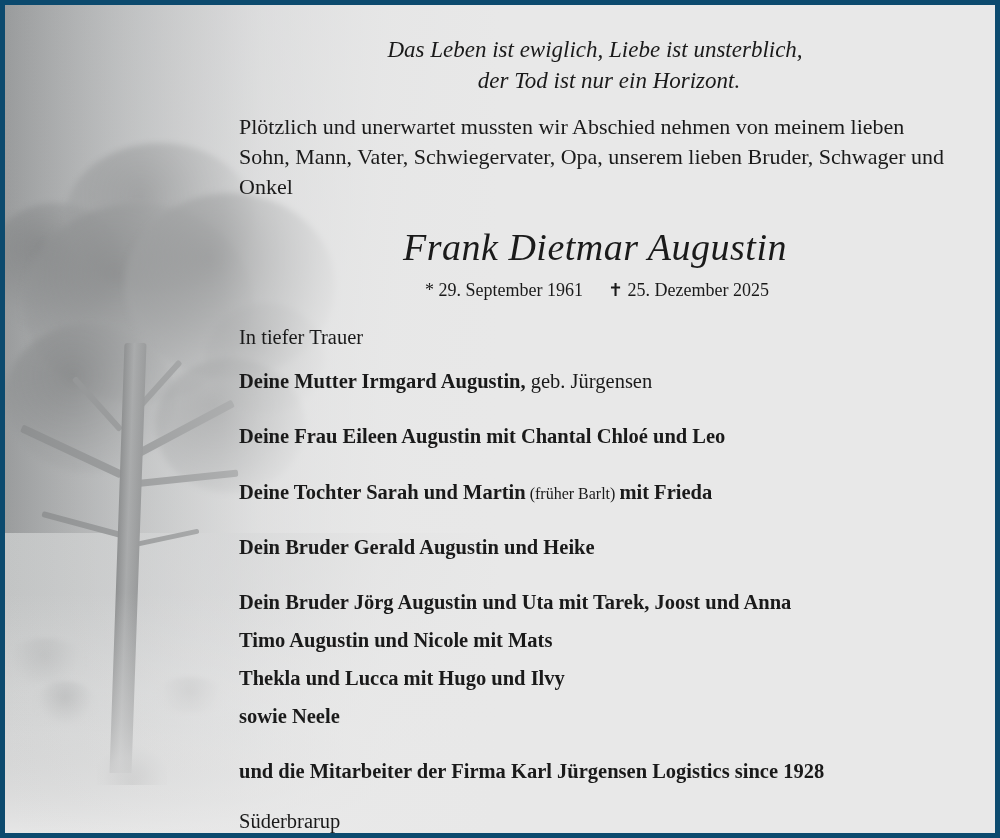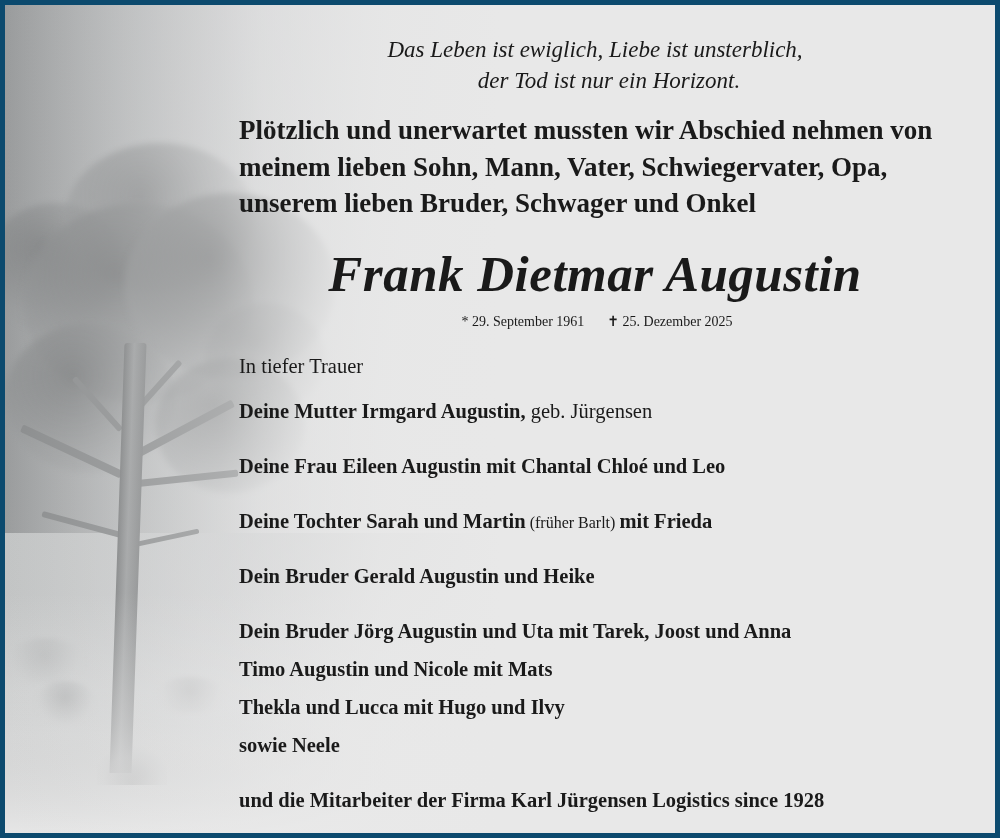--- a/index.html
+++ b/index.html
@@ -138,38 +138,37 @@
     font-style: italic;
     font-size: 23px;
     line-height: 1.33;
     margin: 8px 0 0 0;
     padding-left: 190px;
   }
   .motto .line2 { display: block; padding-left: 28px; }
 
   .intro {
     margin: 16px 0 0 0;
-    font-size: 27px;
+    font-size: 22px;
     line-height: 1.35;
     padding-left: 198px;
-    font-weight: bold;
   }
 
   .name {
     text-align: center;
-    font-size: 51px;
-    font-weight: bold;
+    font-size: 38px;
+    font-weight: normal;
     font-style: italic;
     letter-spacing: 0.5px;
     margin: 24px 0 0 0;
     padding-left: 190px;
   }
   .dates {
     text-align: center;
-    font-size: 14px;
+    font-size: 18px;
     margin: 10px 0 0 0;
     padding-left: 194px;
     white-space: nowrap;
   }
   .dates .gap { display: inline-block; width: 16px; }
 
   .mourn {
     padding-left: 198px;
   }
   .mourn p {

